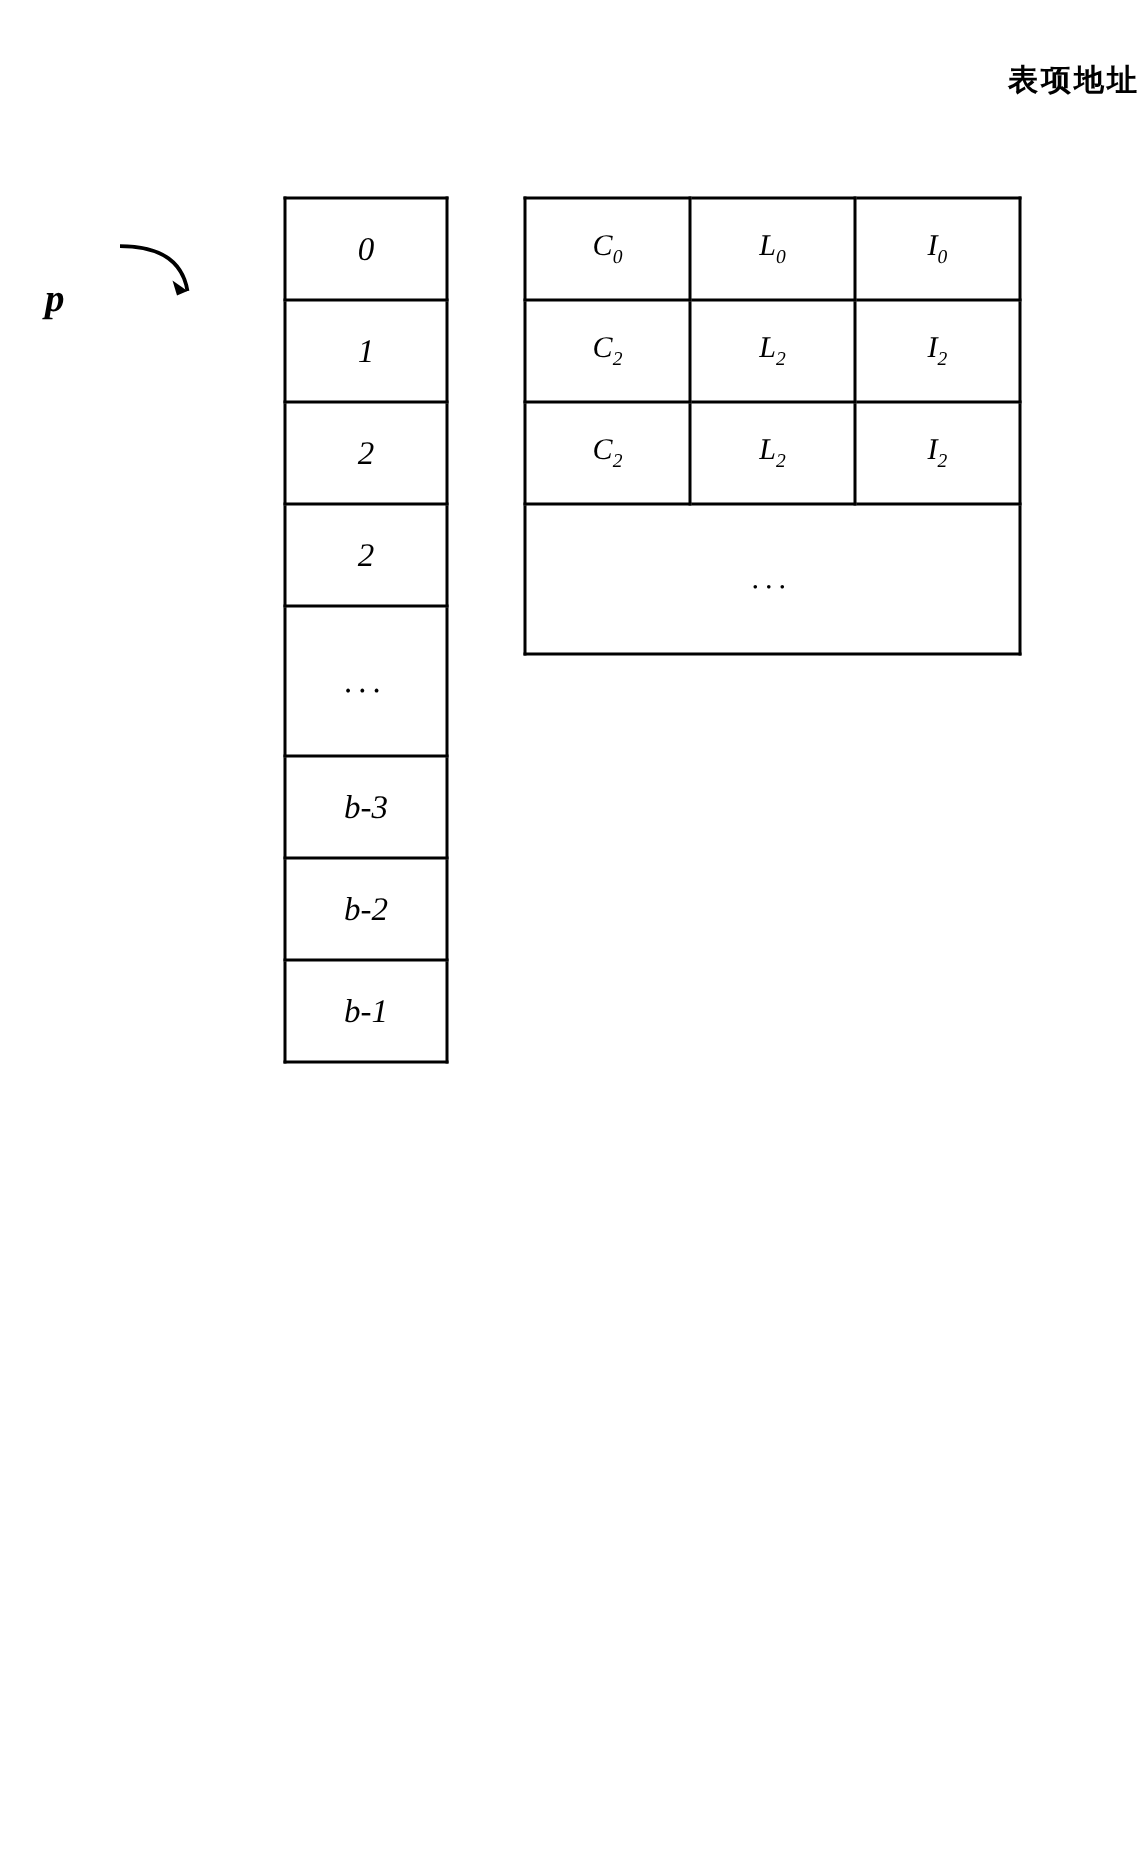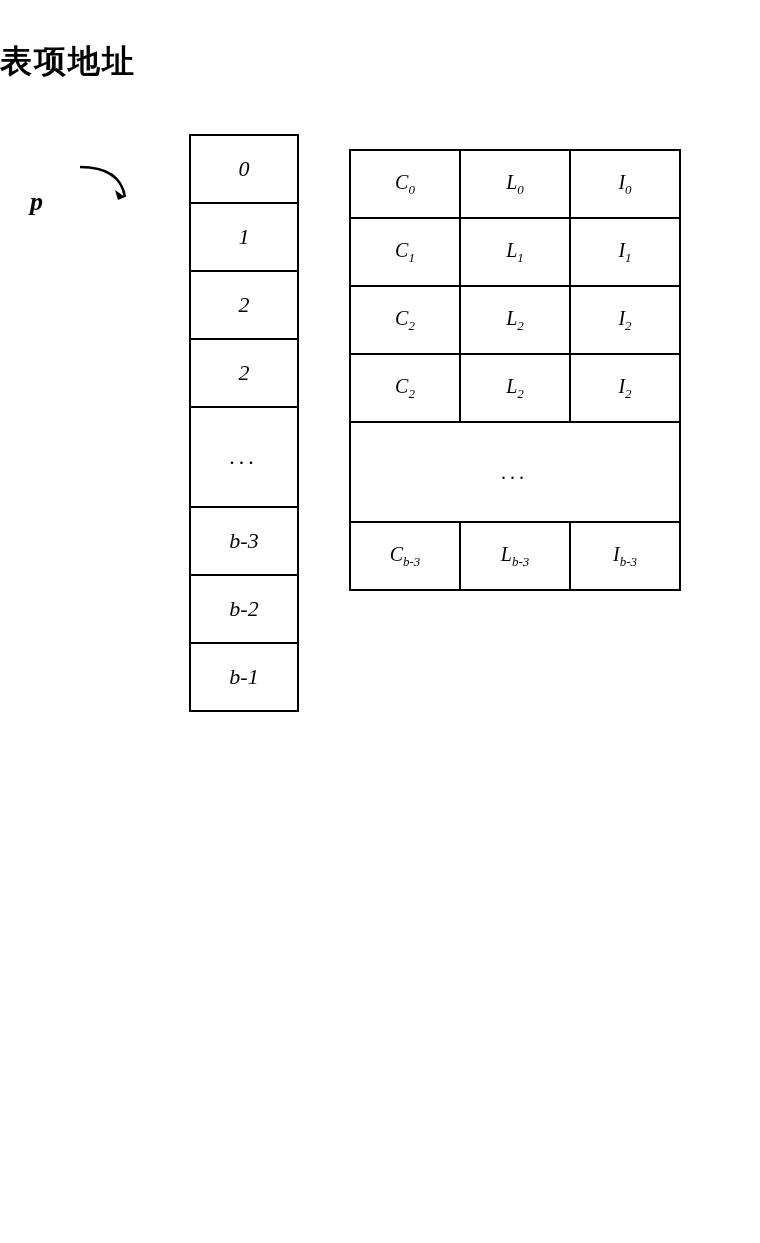--- a/index.html
+++ b/index.html
@@ -4,25 +4,25 @@
   <style>
     * { margin: 0; padding: 0; box-sizing: border-box; }
     body {
       width: 760px;
       min-height: 1243px;
       background: #fff;
       font-family: 'Times New Roman', Times, serif;
       position: relative;
     }
     .page-title {
-      text-align: left;
-      font-size: 32px;
+      text-align: right;
+      font-size: 20px;
       font-weight: bold;
       margin-top: 40px;
-      margin-bottom: 50px;
+      margin-bottom: 64px;
       letter-spacing: 2px;
     }
     .diagram-container {
       position: relative;
       width: 700px;
       margin: 0 auto;
       display: flex;
       align-items: flex-start;
       justify-content: center;
     }
@@ -67,21 +67,20 @@
       height: 68px;
     }
     
     .row-dots {
       height: 100px;
     }
     
     .right-table {
       margin-left: 50px;
       border-collapse: collapse;
-      margin-top: 15px;
     }
     .right-table td {
       border: 2px solid #000;
       width: 110px;
       text-align: center;
       font-style: italic;
       font-size: 20px;
       padding: 2px 4px;
     }
     .right-table .row-normal {
@@ -149,38 +148,28 @@
   </table>
 
   <table class="right-table">
     <tbody>
       <tr class="row-normal">
         <td><em>C<sub>0</sub></em></td>
         <td><em>L<sub>0</sub></em></td>
         <td><em>I<sub>0</sub></em></td>
       </tr>
       <tr class="row-normal">
-        <td><em>C<sub>1</sub></em></td>
-        <td><em>L<sub>1</sub></em></td>
-        <td><em>I<sub>1</sub></em></td>
-      </tr>
-      <tr class="row-normal">
         <td><em>C<sub>2</sub></em></td>
         <td><em>L<sub>2</sub></em></td>
         <td><em>I<sub>2</sub></em></td>
       </tr>
       <tr class="row-normal">
         <td><em>C<sub>2</sub></em></td>
         <td><em>L<sub>2</sub></em></td>
         <td><em>I<sub>2</sub></em></td>
       </tr>
       <tr class="row-dots">
         <td colspan="3" class="dots-cell">...</td>
       </tr>
-      <tr class="row-normal">
-        <td><em>C<sub>b-3</sub></em></td>
-        <td><em>L<sub>b-3</sub></em></td>
-        <td><em>I<sub>b-3</sub></em></td>
-      </tr>
     </tbody>
   </table>
 
 </div>
 
 </body></html>

